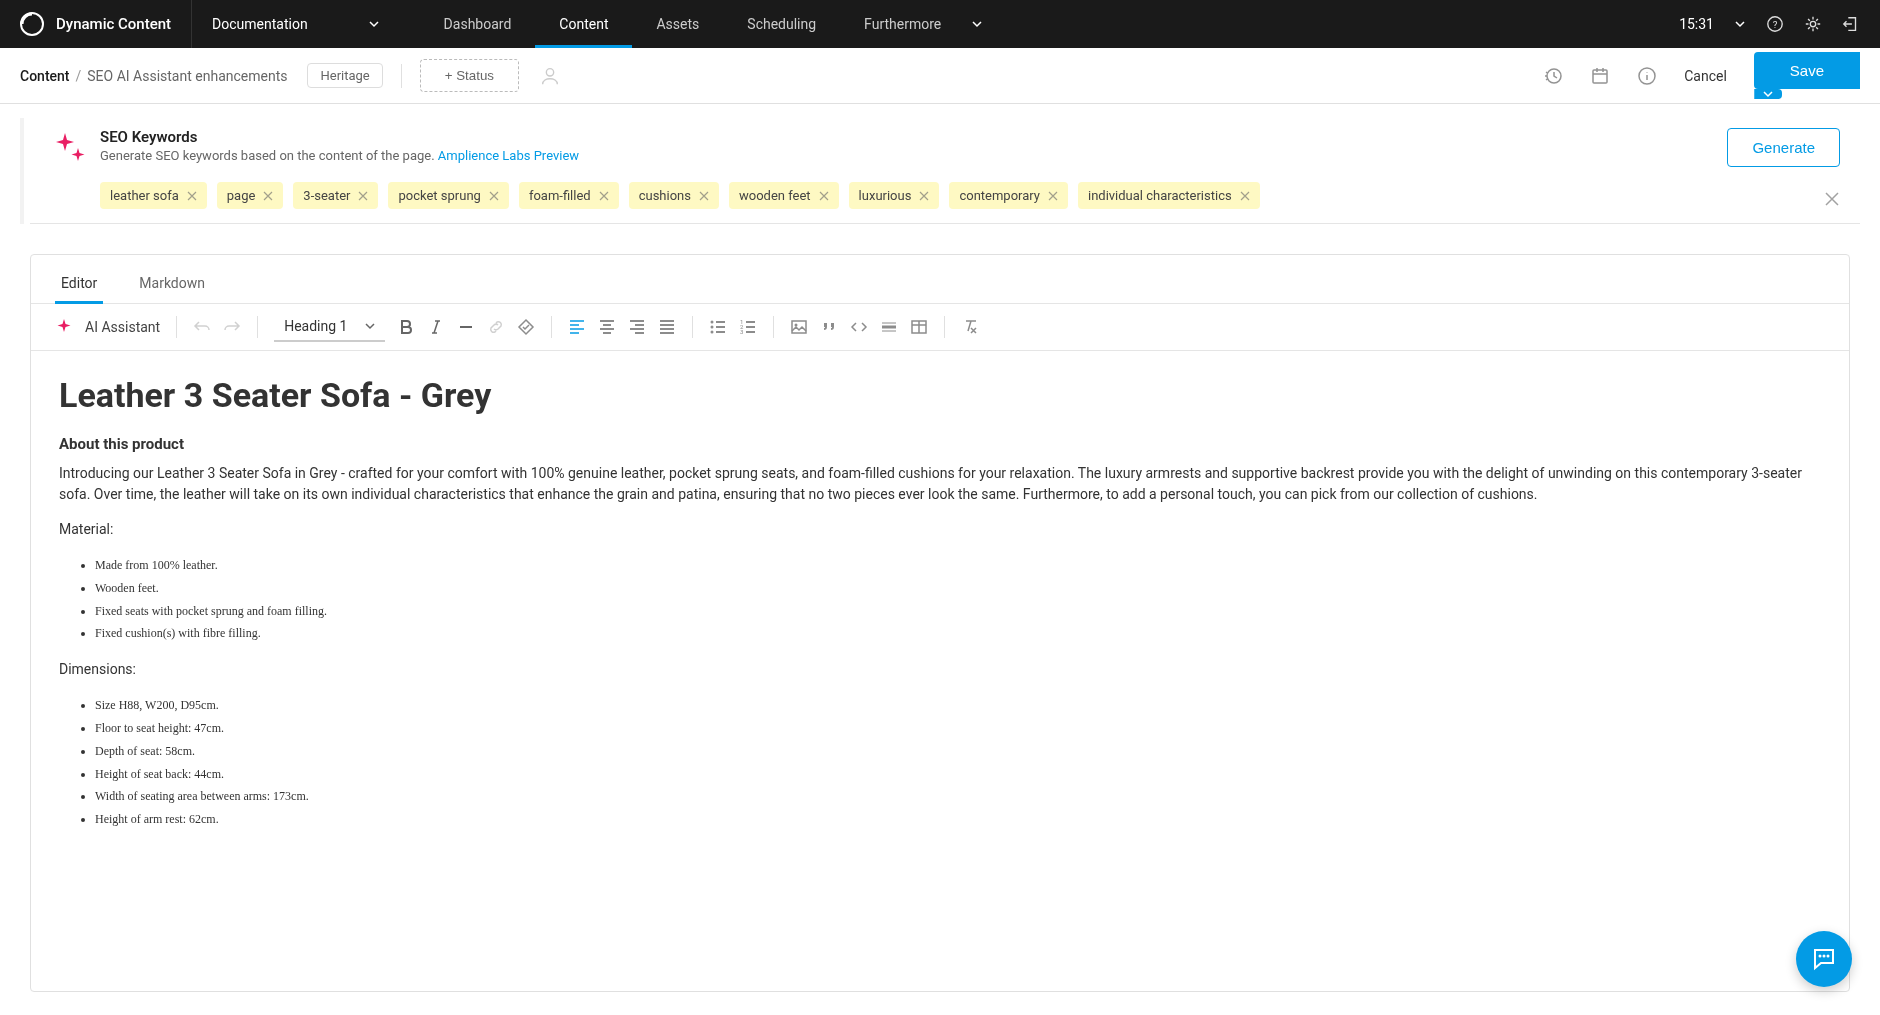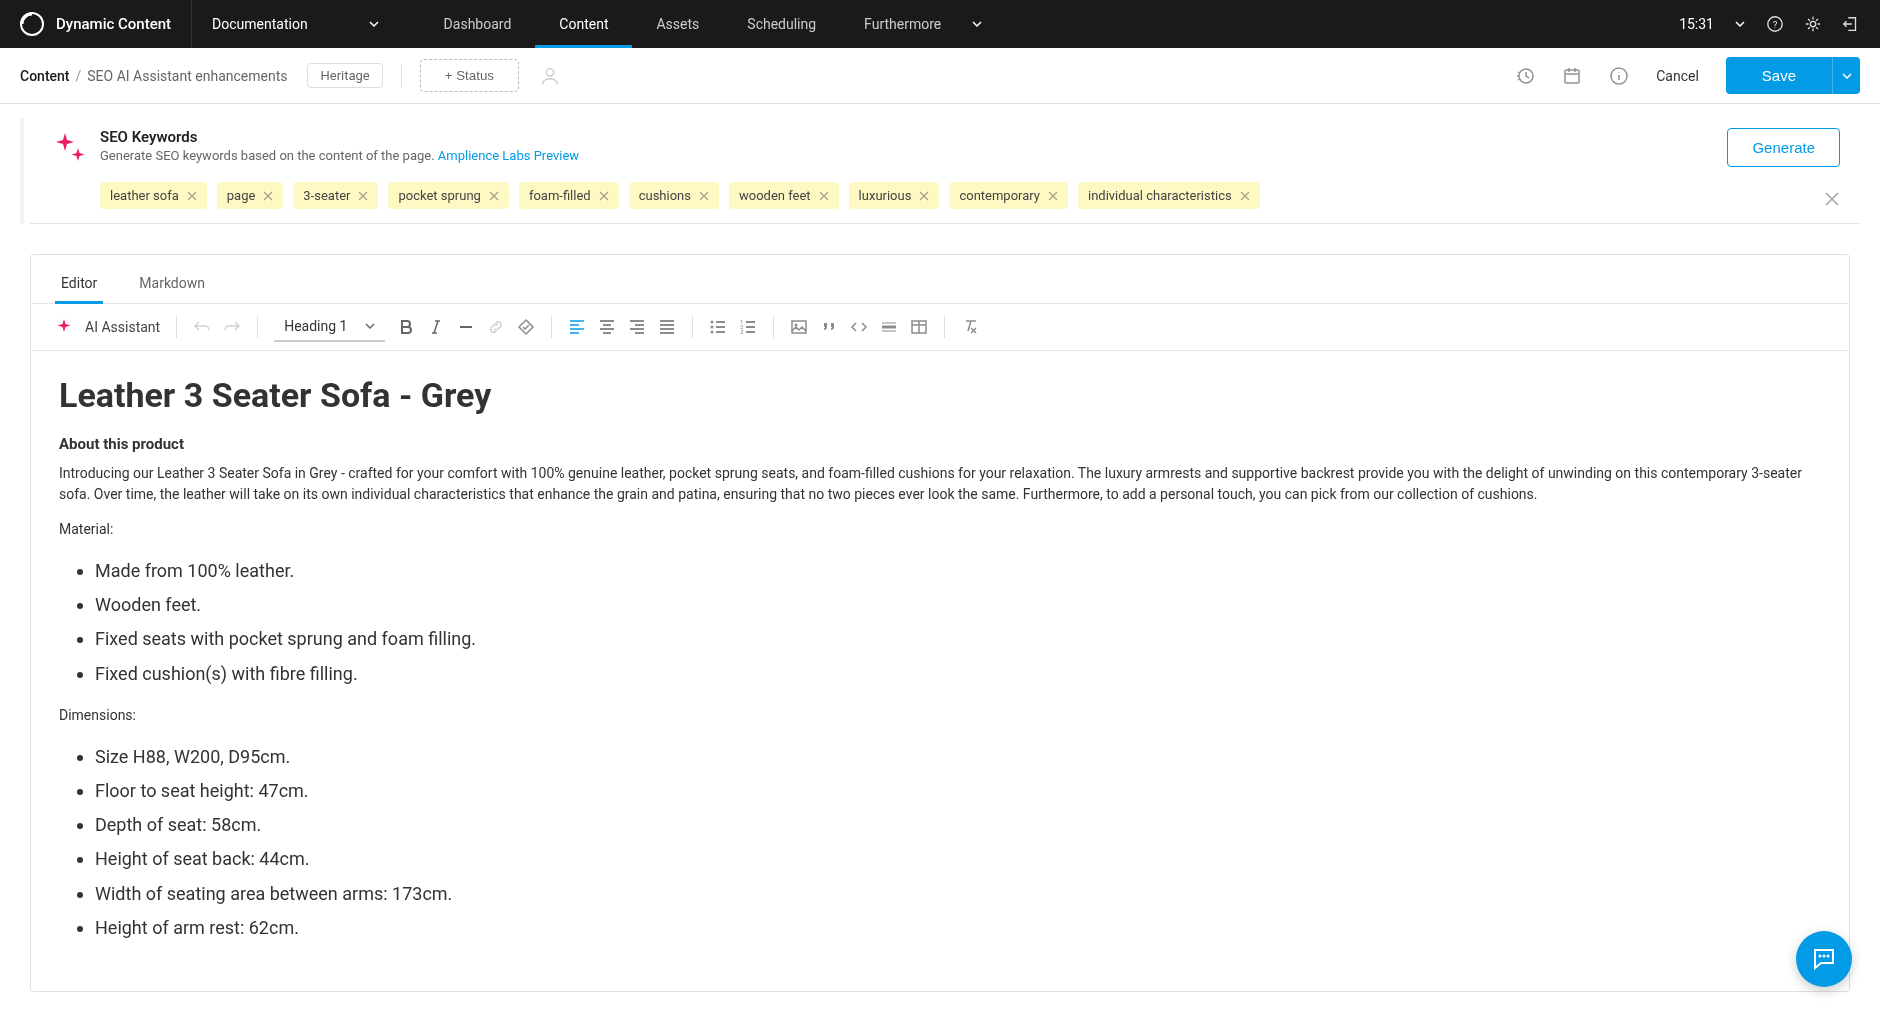--- a/index.html
+++ b/index.html
@@ -26,21 +26,21 @@
 .crumb-content { color:#1a1a1a; font-weight:500; }
 .crumb-sep { color:#999; margin:0 6px; }
 .crumb-page { color:#666; }
 .heritage-chip { margin-left:20px; border:1px solid #ddd; border-radius:4px; padding:4px 12px; font-size:13px; color:#666; }
 .sep-vert { width:1px; height:24px; background:#e0e0e0; margin:0 18px; }
 .status-btn { border:1px dashed #bbb; border-radius:4px; padding:8px 24px; color:#666; cursor:pointer; background:#fff; }
 .user-icon { margin-left:20px; width:22px; height:22px; opacity:0.5; }
 .sub-right { margin-left:auto; display:flex; align-items:center; gap:27px; }
 .sub-icon { width:20px; height:20px; cursor:pointer; opacity:0.7; }
 .cancel-link { color:#333; cursor:pointer; }
-.save-btn-wrap { display:flex; }
+.save-btn-wrap { display:flex;flex-direction:column; }
 .save-btn { background:#039be5; color:#fff; border:none; border-radius:4px 0 0 4px; padding:10px 36px; font-size:15px; cursor:pointer; }
 .save-caret { background:#039be5; border:none; border-left:1px solid rgba(255,255,255,.25); border-radius:0 4px 4px 0; width:28px; cursor:pointer; color:#fff; display:flex; align-items:center; justify-content:center; }
 
 
 .seo-panel { margin:14px 20px 0 20px; border-left:4px solid #f2f2f2; padding-left:6px; }
 .seo-head { display:flex; align-items:flex-start; padding:10px 20px 6px 20px; }
 .sparkle-lg { width:40px; height:40px; margin-right:10px; flex-shrink:0; }
 .seo-head-text { flex:1; }
 .seo-title { font-size:15px; font-weight:600; color:#222; }
 .seo-desc { font-size:13px; color:#666; margin-top:2px; }
@@ -64,21 +64,21 @@
 .tb-icon { width:18px; height:18px; cursor:pointer; opacity:0.75; }
 .tb-icon.disabled { opacity:0.3; cursor:default; }
 .heading-select { display:flex; align-items:center; gap:18px; padding:6px 10px; border-bottom:2px solid #ccc; cursor:pointer; font-size:14px; }
 .align-left.active path { fill:#039be5; }
 
 .content-body { padding:24px 28px; overflow-y:auto; height:640px; }
 .content-body h1 { font-size:34px; font-weight:700; margin-bottom:20px; }
 .content-body h4 { font-size:15px; font-weight:700; margin-bottom:10px; }
 .content-body p { font-size:14px; line-height:1.5; margin-bottom:14px; }
 .content-body ul { margin:0 0 14px 36px; }
-.content-body li { font-size:18px; line-height:1.9; }
+.content-body li { font-size:12px; line-height:1.9;font-family:Liberation Serif, serif; }
 
 
 .chat-fab { position:fixed; right:28px; bottom:28px; width:56px; height:56px; border-radius:50%; background:#039be5; display:flex; align-items:center; justify-content:center; cursor:pointer; box-shadow:0 4px 12px rgba(0,0,0,.2); }
 .chat-fab svg { width:26px; height:26px; }
 
 svg { display:block; }
 </style>
 </head>
 <body>
 

